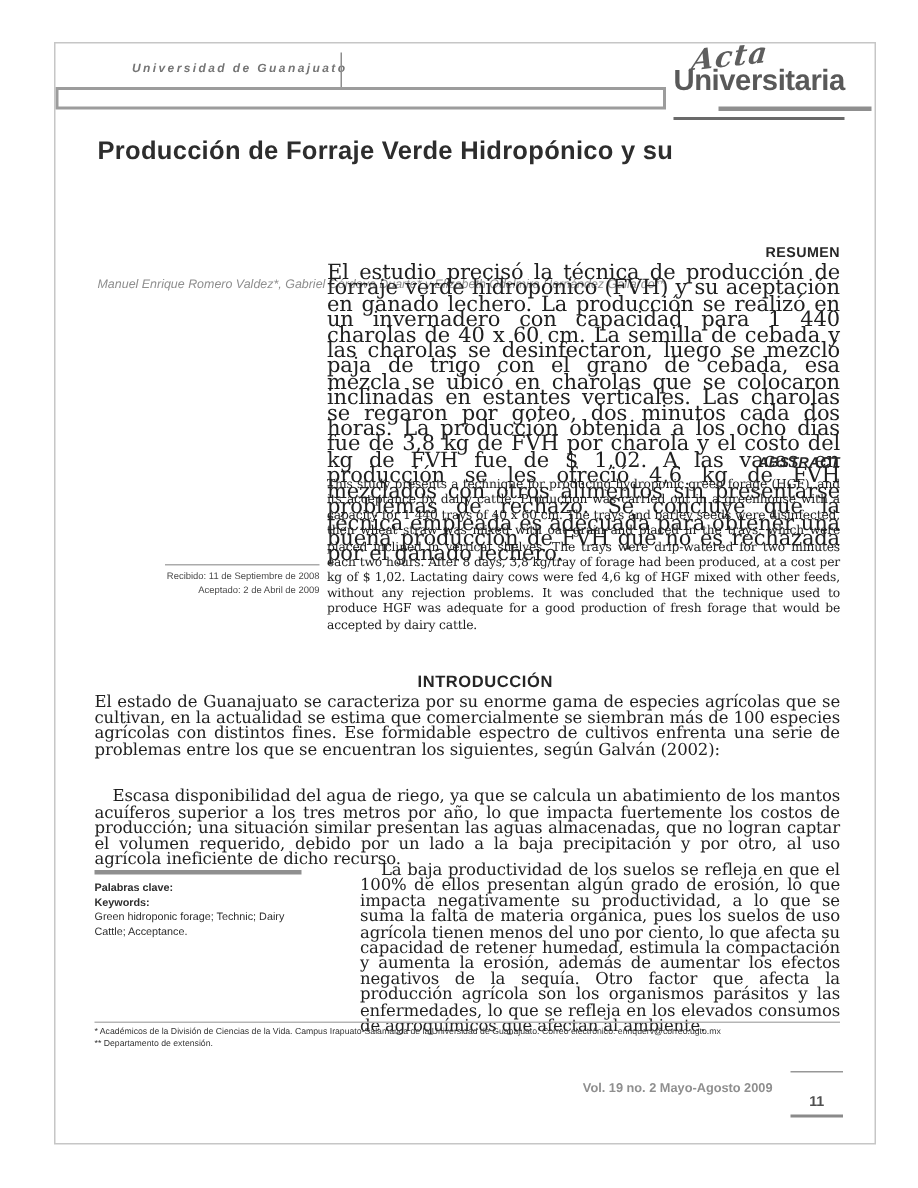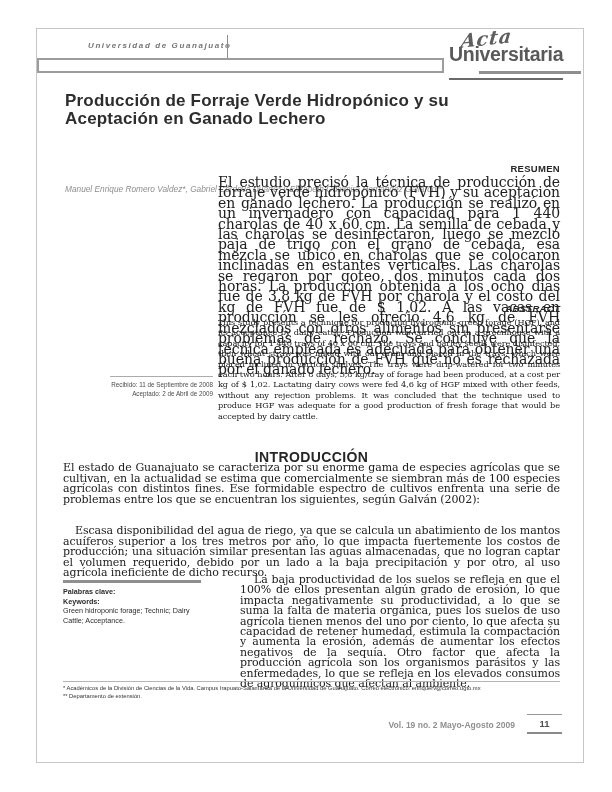--- a/index.html
+++ b/index.html
@@ -35,59 +35,58 @@
   .abs-h{left:218px;top:303px;width:342px;text-align:right;font-size:9.5px;
     font-weight:bold;color:#262626;letter-spacing:0.3px;font-style:italic;}
   .abs-b{left:218px;top:317px;width:342px;font-family:"DejaVu Serif",serif;
     font-size:8.2px;line-height:10.4px;text-align:justify;color:#202020;
     letter-spacing:-0.1px;}
   
   .dates-rule{left:110px;top:376px;width:103px;height:1px;background:#ababab;}
   .dates{left:95px;top:381px;width:118px;text-align:right;font-size:6.3px;
     line-height:8.5px;color:#4a4a4a;}
   
-  .intro-h{left:63px;top:449px;width:497px;text-align:center;font-size:14px;
+  .intro-h{left:75px;top:449px;width:497px;text-align:center;font-size:11px;
     font-weight:bold;color:#262626;letter-spacing:0.4px;}
   .body-p{font-family:"DejaVu Serif",serif;font-size:11px;line-height:10.6px;
     text-align:justify;color:#202020;letter-spacing:-0.1px;}
   .intro-p1{left:63px;top:463px;width:497px;}
   .intro-p2{left:63px;top:526px;width:497px;text-indent:12px;}
   .intro-p3{left:240px;top:575px;width:320px;text-indent:14px;line-height:10.4px;}
   
   .kw-rule{left:63px;top:580px;width:138px;height:2.5px;background:#8f8f8f;}
   .kw{left:63px;top:587px;width:148px;font-size:7.2px;line-height:9.5px;color:#2c2c2c;}
   .kw-label{font-weight:bold;}
   .kw-gap{margin-top:0;}
   
   .fn-rule{left:63px;top:681px;width:497px;height:1px;background:#b5b5b5;}
   .fn{left:63px;top:685px;width:497px;font-size:5.8px;line-height:7.6px;color:#333;}
   
   .footer-vol{left:320px;top:720px;width:195px;text-align:right;font-size:8.5px;
     font-weight:bold;color:#8f8f8f;}
   .pageno{left:527px;top:714px;width:35px;text-align:center;font-size:9.5px;
     font-weight:bold;color:#4f4f4f;border-top:1px solid #979797;
-    border-bottom:2px solid #8a8a8a;padding:3px 0 3px;}
+    border-bottom:2px solid #8a8a8a;padding:14px 0 3px;}
 </style>
 </head>
 <body>
 
 <div class="abs page-frame"></div>
 
 <div class="abs univ-name">Universidad de Guanajuato</div>
 <div class="abs header-vline"></div>
 <div class="abs header-bar"></div>
 <div class="abs logo">
   <div class="logo-acta">Acta</div>
   <div class="logo-univ">Universitaria</div>
   <div class="logo-tagline"></div>
 </div>
 
 <div class="abs article-title">
   <div>Producción de Forraje Verde Hidropónico y su</div>
-  <div>Aceptación en Ganado Lechero</div>
 </div>
 <div class="abs authors-line">Manuel Enrique Romero Valdez*, Gabriel Córdova Duarte* y Elizabeth Odelmira Hernández Gallardo**</div>
 
 <div class="abs res-h">RESUMEN</div>
 <div class="abs res-b">El estudio precisó la técnica de producción de forraje verde hidropónico (FVH) y su aceptación en ganado lechero. La producción se realizó en un invernadero con capacidad para 1 440 charolas de 40 x 60 cm. La semilla de cebada y las charolas se desinfectaron, luego se mezcló paja de trigo con el grano de cebada, esa mezcla se ubicó en charolas que se colocaron inclinadas en estantes verticales. Las charolas se regaron por goteo, dos minutos cada dos horas. La producción obtenida a los ocho días fue de 3,8 kg de FVH por charola y el costo del kg de FVH fue de $ 1,02. A las vacas en producción se les ofreció 4,6 kg de FVH mezclados con otros alimentos sin presentarse problemas de rechazo. Se concluye que la técnica empleada es adecuada para obtener una buena producción de FVH que no es rechazada por el ganado lechero.</div>
 <div class="abs abs-h">ABSTRACT</div>
 <div class="abs abs-b">This study presents a technique for producing hydroponic green forage (HGF), and its acceptance by dairy cattle. Production was carried out in a greenhouse with a capacity for 1 440 trays of 40 x 60 cm. The trays and barley seeds were disinfected, then wheat straw was mixed with oat grain and placed in the trays, which were placed inclined in vertical shelves. The trays were drip-watered for two minutes each two hours. After 8 days, 3,8 kg/tray of forage had been produced, at a cost per kg of $ 1,02. Lactating dairy cows were fed 4,6 kg of HGF mixed with other feeds, without any rejection problems. It was concluded that the technique used to produce HGF was adequate for a good production of fresh forage that would be accepted by dairy cattle.</div>
 
 <div class="abs dates-rule"></div>
 <div class="abs dates">

